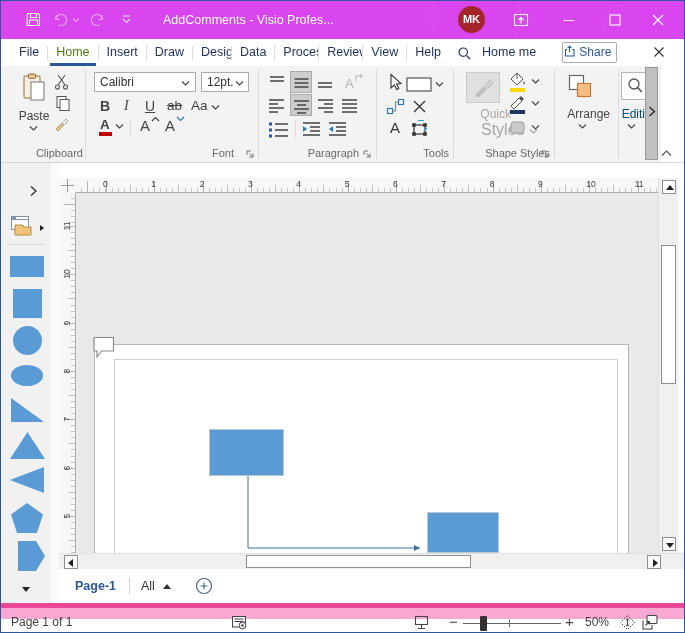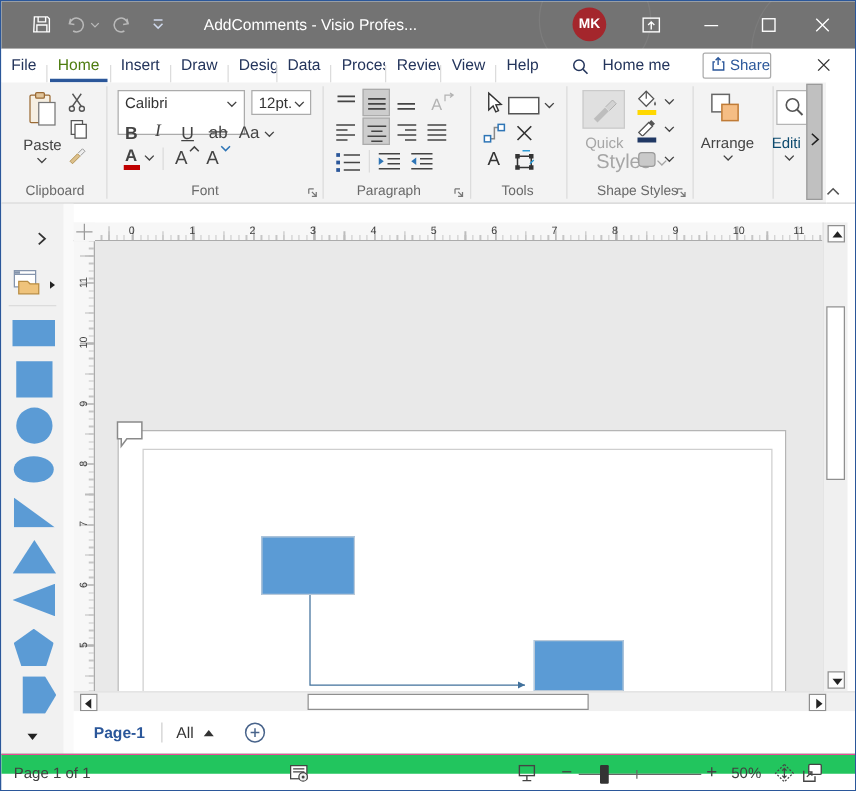--- a/index.html
+++ b/index.html
@@ -1,37 +1,37 @@
 <!DOCTYPE html>
 <html><head>
 <meta charset="utf-8">
 <style>
 *{margin:0;padding:0;box-sizing:border-box}
 html,body{width:685px;height:633px;overflow:hidden}
 body{font-family:"Liberation Sans",sans-serif;background:#fff}
 #app{position:relative;width:685px;height:633px;border:1px solid #2b579a;overflow:hidden;background:#fff}
 .abs{position:absolute}
 
-.titlebar{position:absolute;left:0;top:0;width:100%;height:38px;background:#737373;color:#fff}
+.titlebar{position:absolute;left:0;top:0;width:100%;height:38px;background:#d946ef;color:#fff}
 .titlebar .deco1{position:absolute;left:430px;top:-30px;width:90px;height:90px;border:1px solid rgba(255,255,255,.07);border-radius:50%}
 .titlebar .deco2{position:absolute;left:600px;top:-20px;width:120px;height:120px;border:1px solid rgba(255,255,255,.06);border-radius:50%;transform:rotate(20deg)}
 .tb-text{position:absolute;top:0;height:38px;line-height:38px;font-size:12.5px;white-space:nowrap}
 .avatar{position:absolute;left:457px;top:5px;width:27px;height:27px;border-radius:50%;background:#a4262c;color:#fff;font-size:11px;font-weight:bold;text-align:center;line-height:27px}
 
-.tabrow{position:absolute;left:0;top:38px;width:100%;height:27px;background:#fff;display:flex;align-items:flex-end;}
+.tabrow{position:absolute;left:0;top:38px;width:100%;height:27px;background:#fff;display:flex;align-items:center;padding-left:10px}
 .tab{position:relative;height:27px;line-height:26px;font-size:12.5px;color:#24355c;padding:0 8px;white-space:nowrap;overflow:hidden;flex:none}
 .tab.active{color:#4d7c0f}
 .tab.active::after{content:"";position:absolute;left:2px;right:2px;bottom:0;height:3px;background:#2b579a}
 .tabsep{width:1px;height:14px;background:#dcdcdc;flex:none}
-.sharebtn{position:absolute;left:561px;top:41px;width:55px;height:21px;border:1px solid #ababab;border-radius:2px;background:#fff;color:#2b579a;font-size:12px;line-height:19px;text-align:right}
+.sharebtn{position:absolute;left:561px;top:41px;width:55px;height:21px;border:1px solid #ababab;border-radius:2px;background:#fff;color:#2b579a;font-size:12px;line-height:19px;text-align:left}
 
 .ribbon{position:absolute;left:0;top:65px;width:660px;height:97px;background:#f3f3f3;border-bottom:1px solid #d4d4d4}
 .ribbon-right{position:absolute;left:660px;top:65px;width:25px;height:97px;background:#fff;border-bottom:1px solid #d4d4d4}
 .gdiv{position:absolute;top:3px;height:90px;width:1px;background:#dcdcdc}
-.glabel{position:absolute;top:81px;font-size:11px;color:#696969;text-align:center}
+.glabel{position:absolute;top:81px;font-size:11px;color:#696969;text-align:right}
 .combo{position:absolute;background:#fff;border:1px solid #ababab;font-size:12px;color:#333;line-height:18px;padding-left:5px}
 .chev{position:absolute}
 .btxt{position:absolute;font-size:13px;color:#444}
 .ricon{position:absolute}
 .selbox{background:#cdcdcd;border:1px solid #ababab}
 .launcher{position:absolute;width:10px;height:10px}
 .graybar{position:absolute;left:644px;top:66px;width:13px;height:93px;background:#c0c0c0;border:1px solid #9a9a9a}
 
 .sidebar{position:absolute;left:0;top:162px;width:50px;height:440px;background:#f1f1f1}
 .sidegap{position:absolute;left:50px;top:162px;width:8px;height:440px;background:#fafafa}
@@ -66,21 +66,21 @@
 
 .hscroll{position:absolute;left:58px;top:552px;width:627px;height:16px;background:#f0f0f0;border-top:1px solid #e0e0e0}
 .vscroll{position:absolute;left:657px;top:177px;width:20px;height:375px;background:#f0f0f0;border-left:1px solid #e0e0e0}
 .sbtn{position:absolute;width:14px;height:14px;background:#fdfdfd;border:1px solid #8f8f8f}
 .sthumb{position:absolute;background:#fff;border:1px solid #8f8f8f}
 
 .pagetabs{position:absolute;left:58px;top:568px;width:627px;height:34px;background:#fff}
 .ptab{position:absolute;top:0;height:34px;line-height:34px;font-size:12.5px;font-weight:bold;color:#2b579a}
 .ptall{position:absolute;top:0;height:34px;line-height:34px;font-size:12.5px;color:#333}
 
-.statusbar{position:absolute;left:0;top:602px;width:100%;height:16px;background:#22c55e;border-top:1px solid #ec4899;font-size:12px;color:#404040}
+.statusbar{position:absolute;left:0;top:602px;width:100%;height:16px;background:#f9a8d4;border-top:5px solid #ec4899;font-size:12px;color:#404040}
 .sb-item{position:absolute;top:0;height:28px;line-height:28px;white-space:nowrap}
 .bottomline{position:absolute;left:0;top:631px;width:100%;height:2px;background:#2b579a}
 .tri{width:0;height:0;position:absolute}
 </style>
 </head>
 <body>
 
 <div id="app">
 
   <div class="titlebar">
@@ -183,21 +183,21 @@
     <svg class="ricon" style="left:54px;top:29px" width="16" height="17" viewBox="0 0 16 17">
         <rect x="2" y="1.5" width="9" height="11" fill="#fff" stroke="#555"></rect>
         <rect x="5" y="4.5" width="9" height="11" fill="#fff" stroke="#555"></rect>
       </svg>
     <svg class="ricon" style="left:53px;top:50px;opacity:.85" width="16" height="16" viewBox="0 0 16 16">
         <path d="M2 13 L8 7 L10 9 L4 15 Z" fill="#d9b87a" stroke="#a8843c" stroke-width=".8"></path>
         <path d="M8.5 6.5 L12 3 L14 5 L10.5 8.5" fill="#eee" stroke="#888" stroke-width=".8"></path>
       </svg>
     <div class="glabel" style="left:4px;width:78px">Clipboard</div>
 
-    <div class="combo" style="left:93px;top:6px;width:102px;height:36px"><span>Calibri</span>
+    <div class="combo" style="left:93px;top:6px;width:102px;height:20px"><span>Calibri</span>
       <svg class="chev" style="right:5px;top:7px" width="9" height="7" viewBox="0 0 9 7">
           <path d="M1 1.5 L4.5 5 L8 1.5" fill="none" stroke="#444" stroke-width="1.1"></path>
         </svg></div>
     <div class="combo" style="left:200px;top:6px;width:48px;height:20px"><span>12pt.</span>
       <svg class="chev" style="right:4px;top:7px" width="9" height="7" viewBox="0 0 9 7">
           <path d="M1 1.5 L4.5 5 L8 1.5" fill="none" stroke="#444" stroke-width="1.1"></path>
         </svg></div>
     <div class="btxt" style="left:99px;top:32px;font-weight:bold;font-size:14px">B</div>
     <div class="btxt" style="left:123px;top:32px;font-style:italic;font-family:'Liberation Serif',serif;font-size:14px">I</div>
     <div class="btxt" style="left:144px;top:32px;text-decoration:underline;font-size:14px">U</div>

